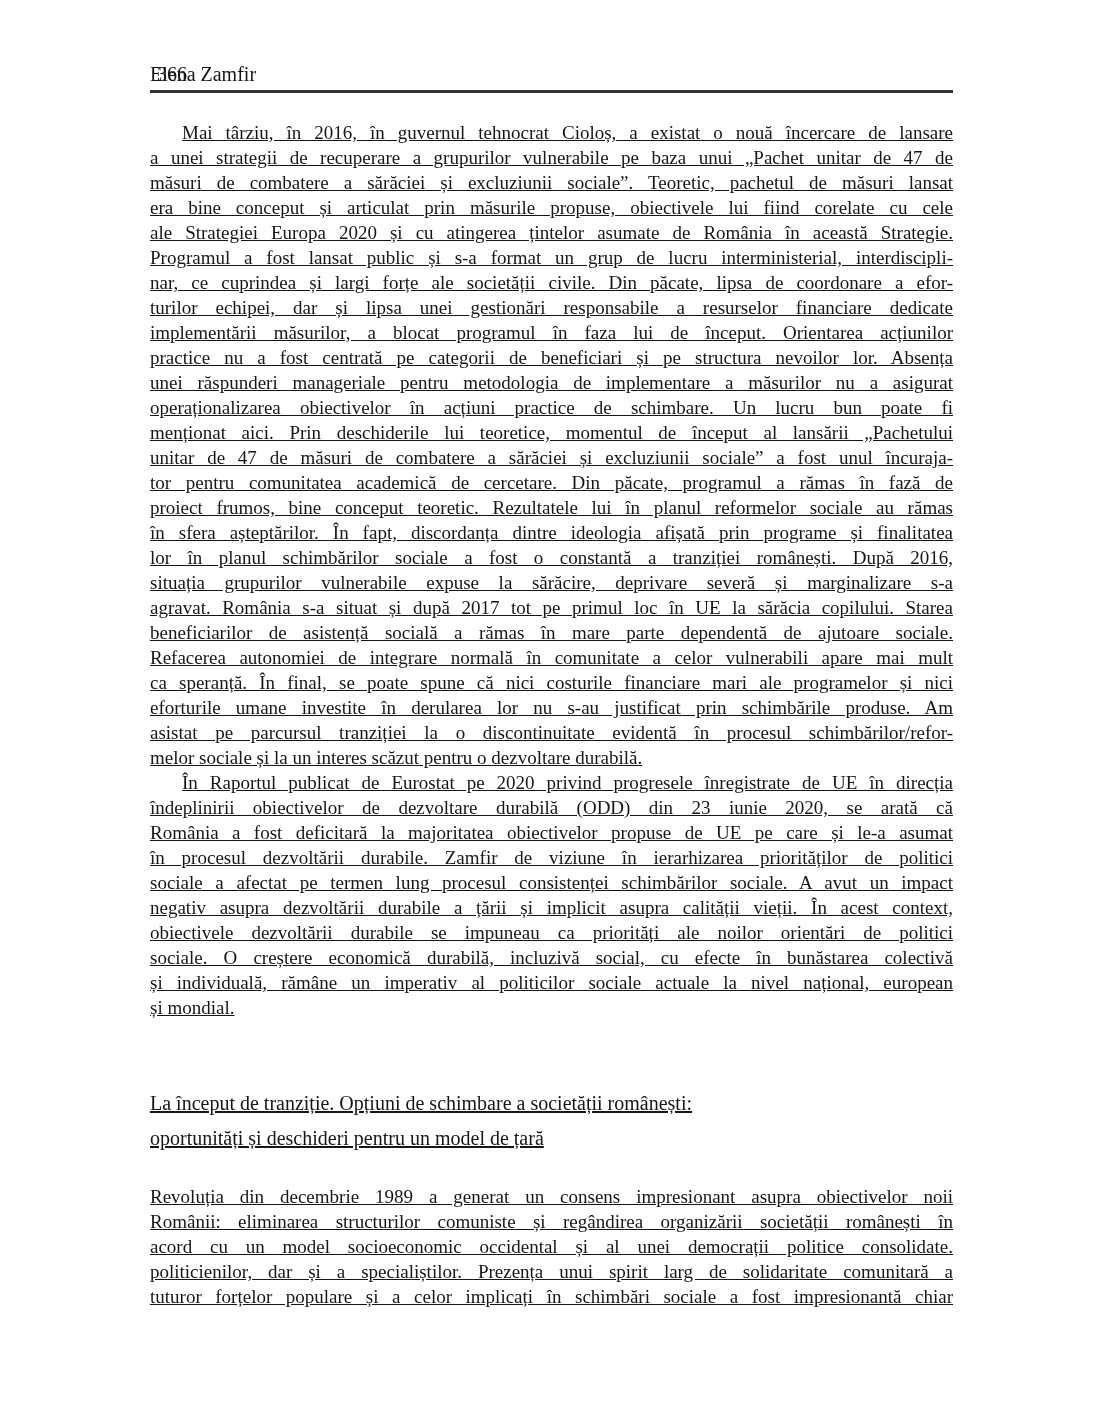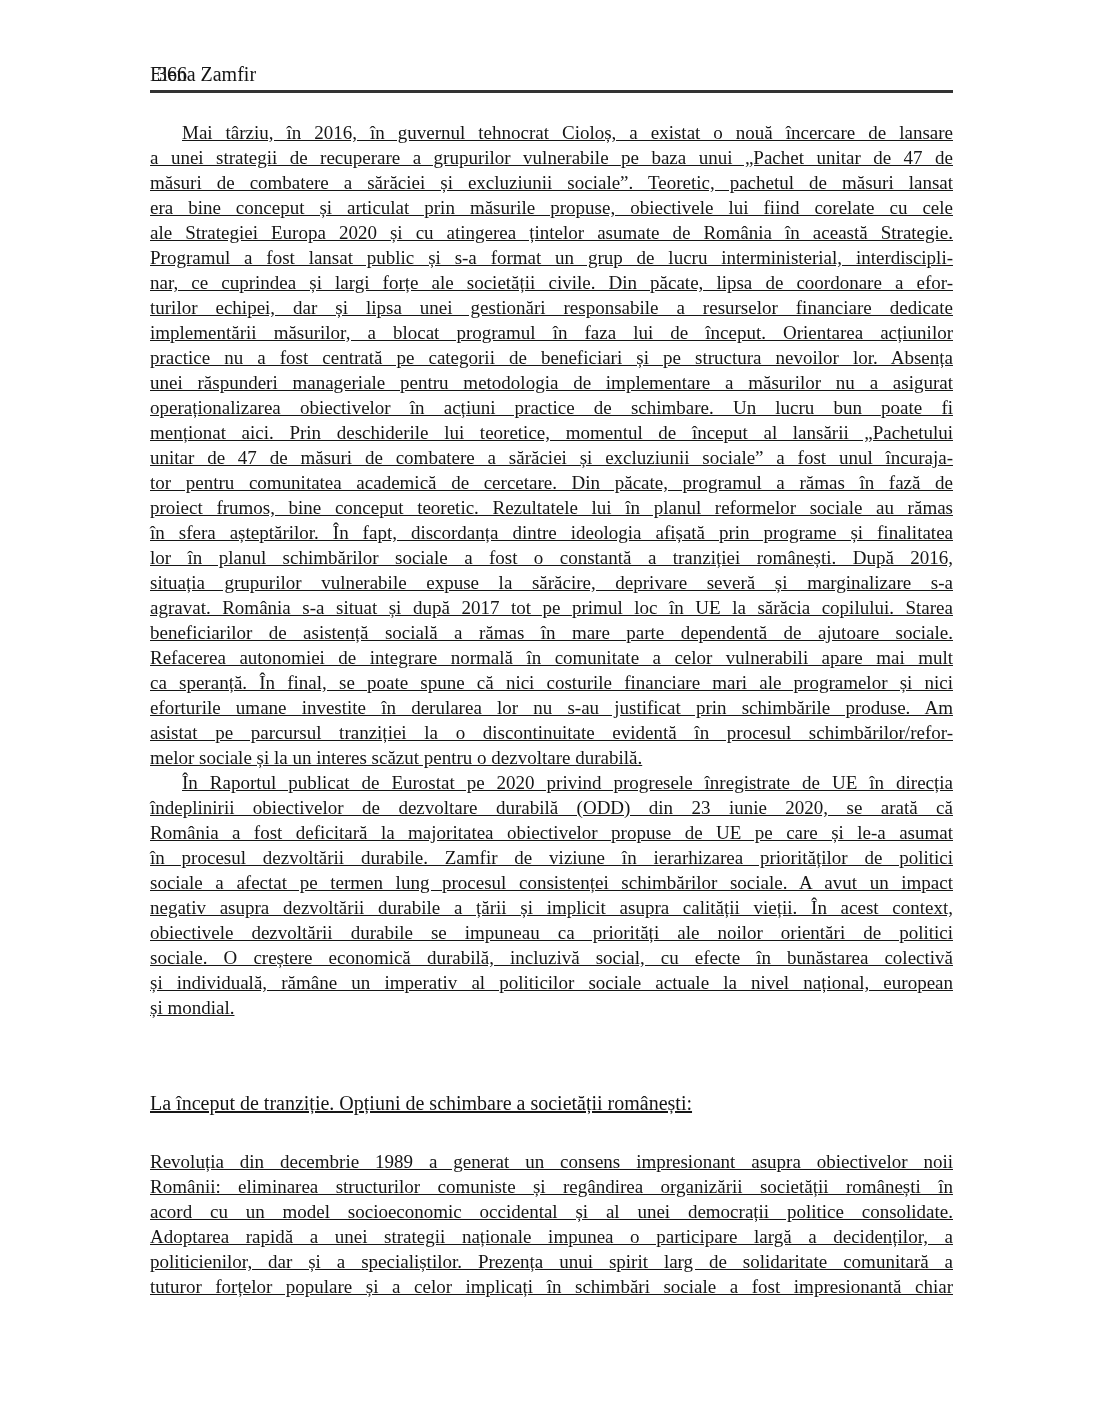--- a/index.html
+++ b/index.html
@@ -93,23 +93,23 @@
         <div class="line justified">în procesul dezvoltării durabile. Zamfir de viziune în ierarhizarea priorităților de politici</div>
         <div class="line justified">sociale a afectat pe termen lung procesul consistenței schimbărilor sociale. A avut un impact</div>
         <div class="line justified">negativ asupra dezvoltării durabile a țării și implicit asupra calității vieții. În acest context,</div>
         <div class="line justified">obiectivele dezvoltării durabile se impuneau ca priorități ale noilor orientări de politici</div>
         <div class="line justified">sociale. O creștere economică durabilă, incluzivă social, cu efecte în bunăstarea colectivă</div>
         <div class="line justified">și individuală, rămâne un imperativ al politicilor sociale actuale la nivel național, european</div>
         <div class="line align-left">și mondial.</div>
       </div>
       <div class="block heading">
         <div class="line heading-line">La început de tranziție. Opțiuni de schimbare a societății românești:</div>
+        <div class="line heading-line">oportunități și deschideri pentru un model de țară</div>
       </div>
       <div class="block paragraph">
         <div class="line justified">Revoluția din decembrie 1989 a generat un consens impresionant asupra obiectivelor noii</div>
         <div class="line justified">Românii: eliminarea structurilor comuniste și regândirea organizării societății românești în</div>
         <div class="line justified">acord cu un model socioeconomic occidental și al unei democrații politice consolidate.</div>
-        <div class="line justified">Adoptarea rapidă a unei strategii naționale impunea o participare largă a decidenților, a</div>
         <div class="line justified">politicienilor, dar și a specialiștilor. Prezența unui spirit larg de solidaritate comunitară a</div>
         <div class="line justified">tuturor forțelor populare și a celor implicați în schimbări sociale a fost impresionantă chiar</div>
       </div>
     </div>
 </div>
 
 </body></html>

